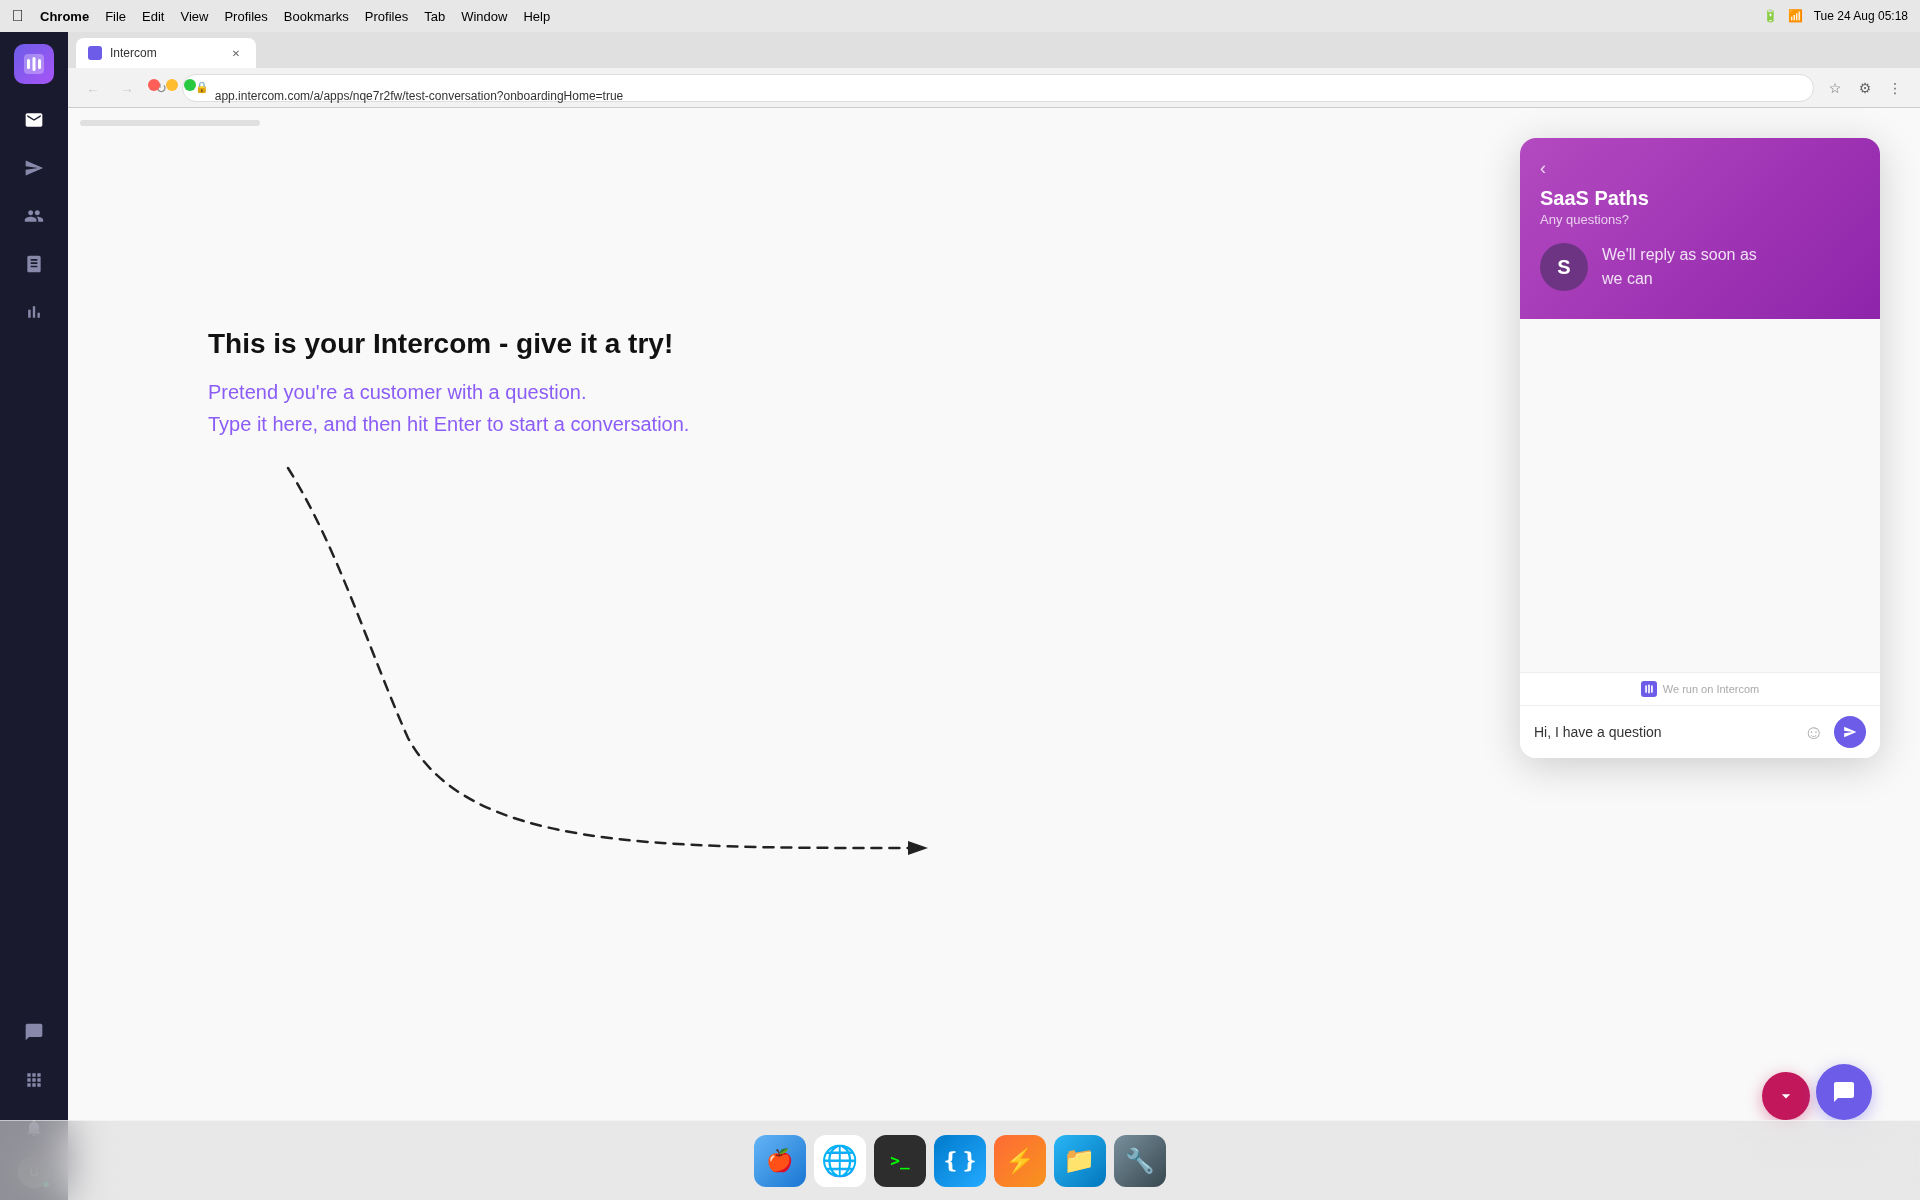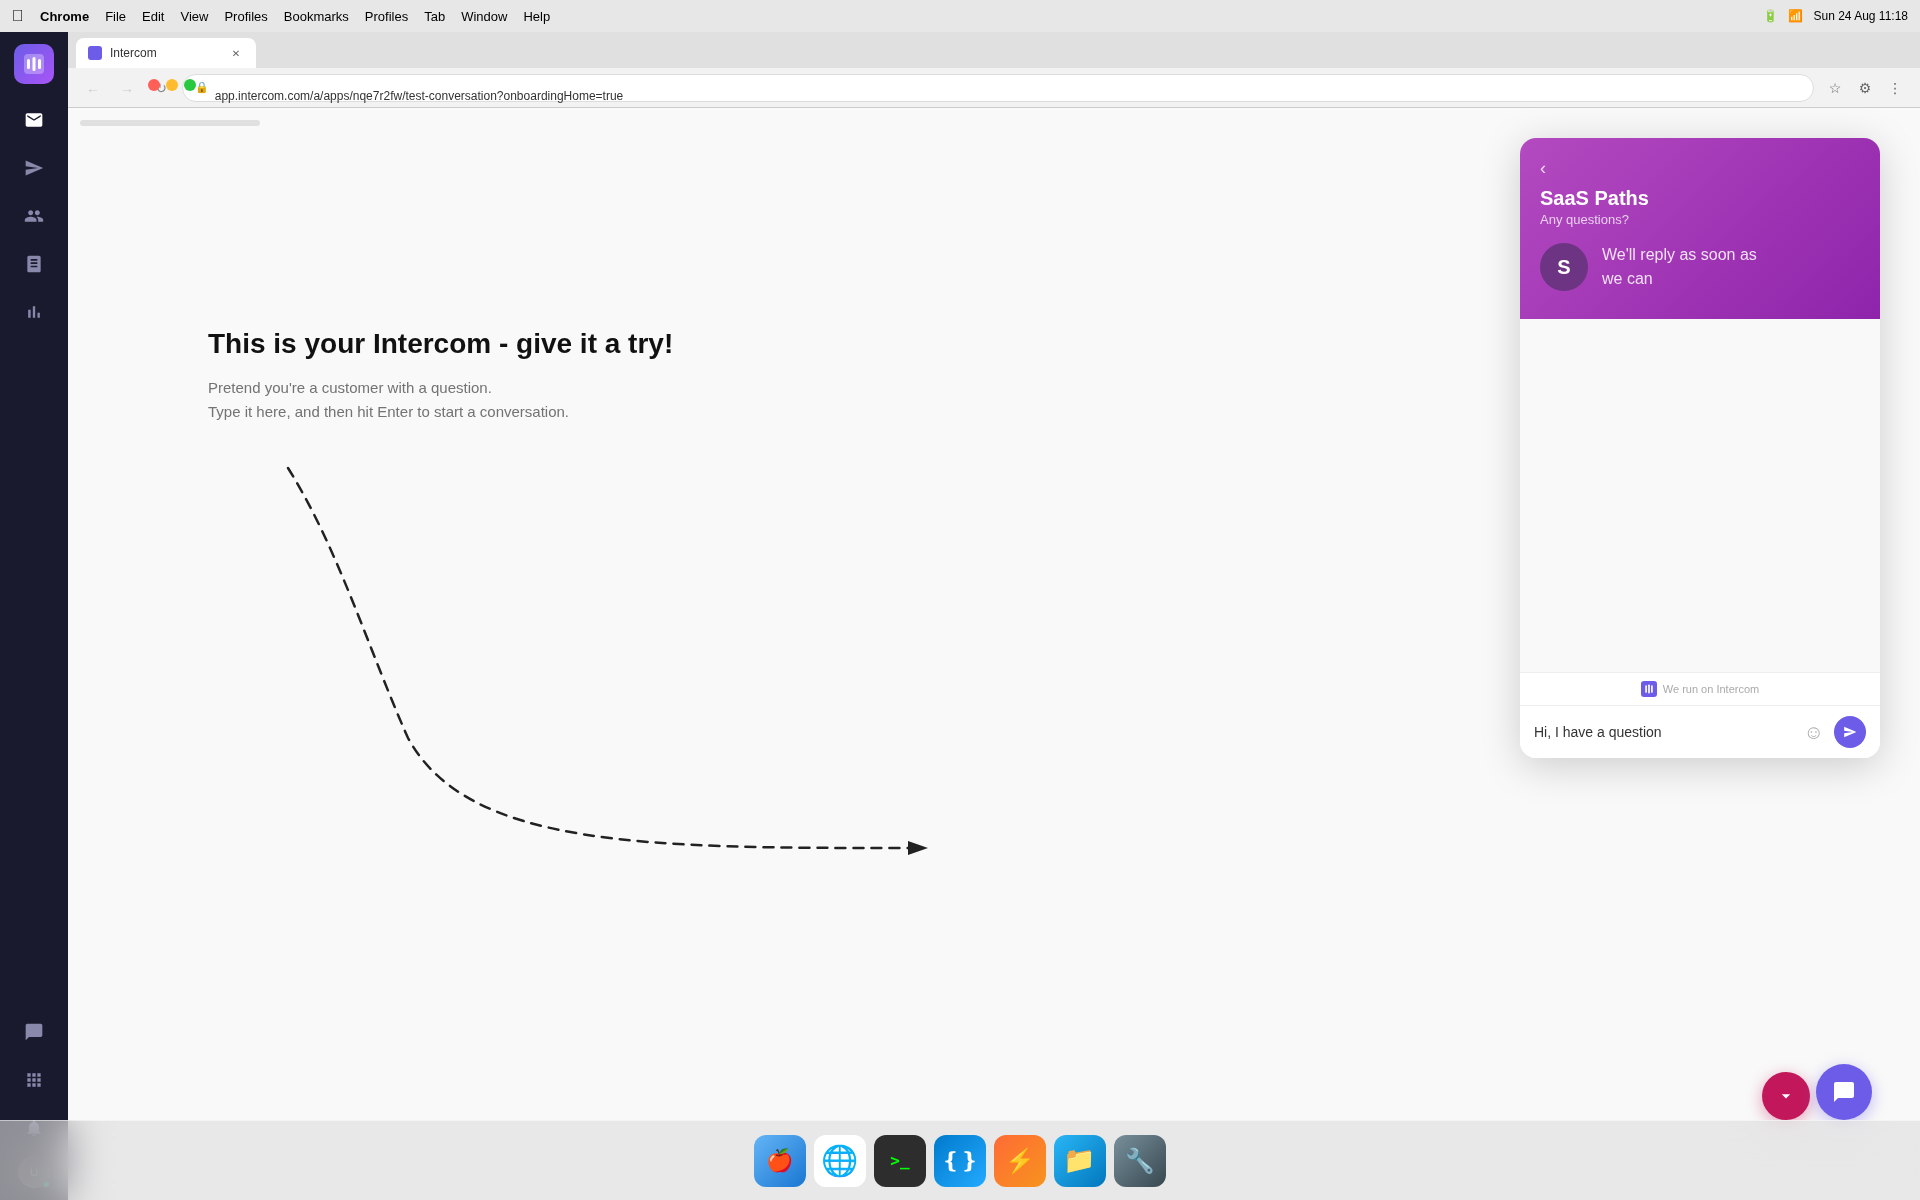--- a/index.html
+++ b/index.html
@@ -305,22 +305,22 @@
     }
 
     .hero-title {
       font-size: 28px;
       font-weight: 700;
       color: #111;
       margin-bottom: 16px;
     }
 
     .hero-subtitle {
-      font-size: 15px;
-      color: #737373;
+      font-size: 20px;
+      color: #8b5cf6;
       line-height: 1.6;
     }
 
     
     .dashed-arrow {
       position: absolute;
       top: 340px;
       left: 120px;
       width: 780px;
       height: 420px;
@@ -549,21 +549,21 @@
     <span class="menu-item">Profiles</span>
     <span class="menu-item">Bookmarks</span>
     <span class="menu-item">Profiles</span>
     <span class="menu-item">Tab</span>
     <span class="menu-item">Window</span>
     <span class="menu-item">Help</span>
   </div>
   <div class="menu-bar-right">
     <span>🔋</span>
     <span>📶</span>
-    <span>Sun 24 Aug  11:18</span>
+    <span>Tue 24 Aug  05:18</span>
   </div>
 </div>
 
 <div class="browser-window">
 
   <div class="intercom-sidebar">
     <div class="sidebar-logo">
       <svg viewBox="0 0 24 24">
         <rect x="2" y="2" width="20" height="20" rx="4" fill="white" opacity="0.3"></rect>
         <rect x="5" y="7" width="3" height="10" rx="1.5" fill="white"></rect>

